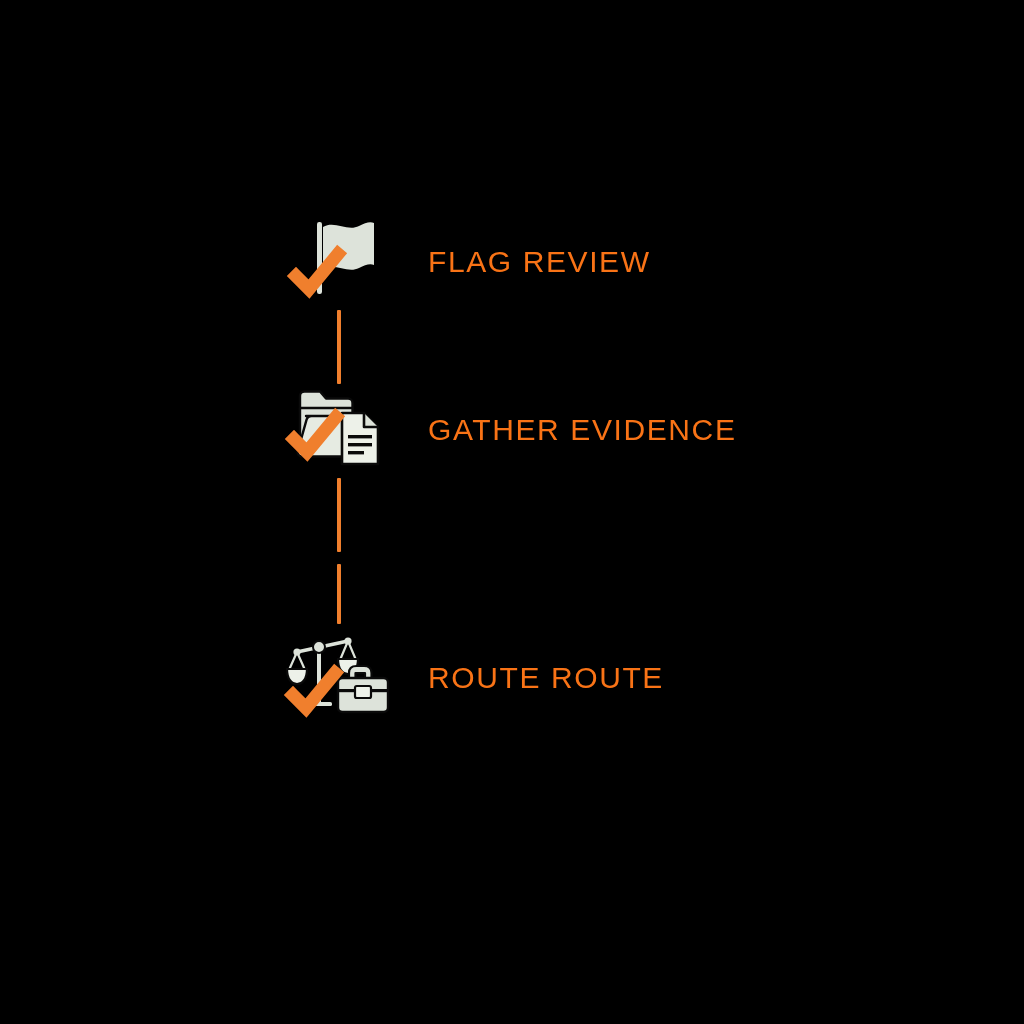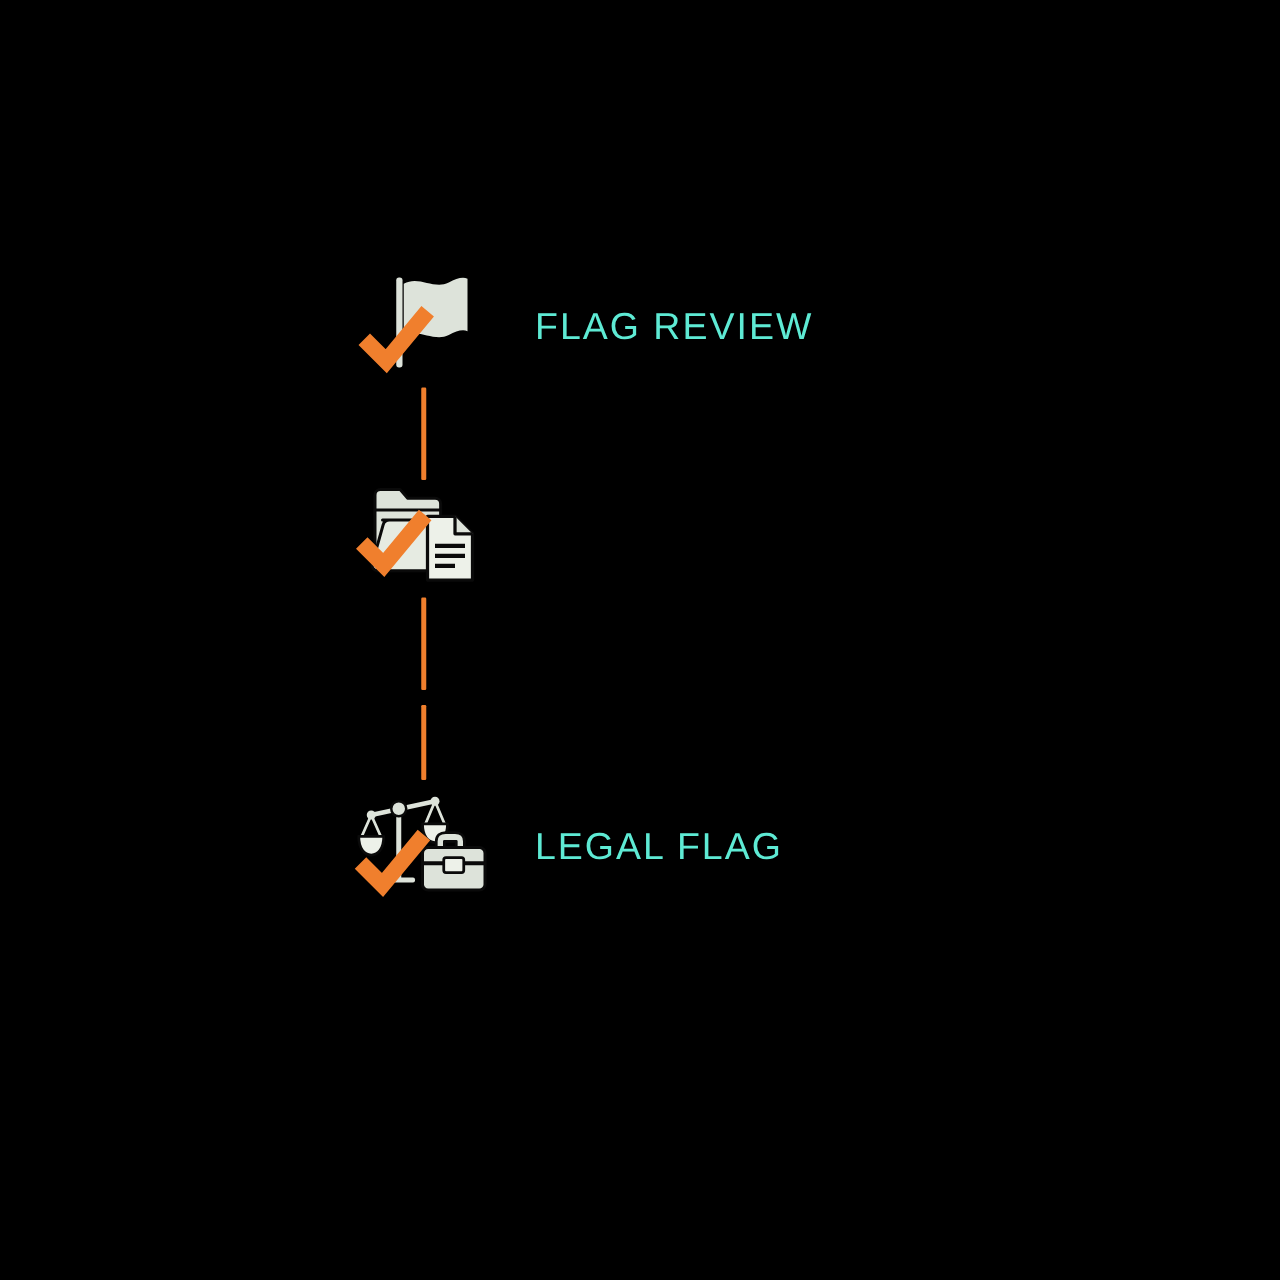--- a/index.html
+++ b/index.html
@@ -49,21 +49,21 @@
     left: 0;
     top: 0;
     width: 108px;
     height: 88px;
     display: block;
     overflow: visible;
   }
 
   .step-label {
     margin-left: 34px;
-    color: #5eead4;
+    color: #f97316;
     font-size: 30px;
     letter-spacing: 1.6px;
     line-height: 1;
     white-space: nowrap;
     font-weight: 400;
   }
 
   
   .connector-wrap {
     height: 80px;
@@ -125,20 +125,21 @@
 
           <path d="M56 27 L78 27 L92 41 L92 78 L56 78 Z" fill="#EDF1E9" stroke="#0A0A0A" stroke-width="2.6" stroke-linejoin="round"></path>
           <path d="M78 27 L78 41 L92 41" fill="#DDE3DA" stroke="#0A0A0A" stroke-width="2.6" stroke-linejoin="round"></path>
           <rect x="62" y="49" width="24" height="3.4" fill="#0A0A0A"></rect>
           <rect x="62" y="57" width="24" height="3.4" fill="#0A0A0A"></rect>
           <rect x="62" y="65" width="16" height="3.4" fill="#0A0A0A"></rect>
 
           <path d="M8 53 L21 66 L50 31" fill="none" stroke="#F07F2D" stroke-width="13" stroke-linecap="square" stroke-linejoin="miter"></path>
         </svg>
       </div>
+      <div class="step-label">GATHER EVIDENCE</div>
     </div>
 
     <div class="connector-wrap">
       <div class="connector"></div>
     </div>
 
 
     <div class="connector-wrap">
       <div class="connector short"></div>
     </div>
@@ -164,17 +165,17 @@
 
           <path d="M63 39 C63 34.5 66 32 70.5 32 L78 32 C82.5 32 85.5 34.5 85.5 39 L85.5 45 L79 45 L79 39 L69.5 39 L69.5 45 L63 45 Z" fill="#DDE3DA" stroke="#0A0A0A" stroke-width="2.2" stroke-linejoin="round"></path>
 
           <rect x="52" y="44" width="50" height="34" rx="4.5" fill="#DDE3DA" stroke="#0A0A0A" stroke-width="2.4"></rect>
           <rect x="52" y="55" width="50" height="3.2" fill="#0A0A0A"></rect>
           <rect x="69" y="52" width="16" height="12" rx="1.8" fill="#EDF1E9" stroke="#0A0A0A" stroke-width="2.2"></rect>
 
           <path d="M7 61 L20 74 L49 39" fill="none" stroke="#F07F2D" stroke-width="13" stroke-linecap="square" stroke-linejoin="miter"></path>
         </svg>
       </div>
-      <div class="step-label">LEGAL FLAG</div>
+      <div class="step-label">ROUTE ROUTE</div>
     </div>
 
   </div>
 </div>
 
 </body></html>

